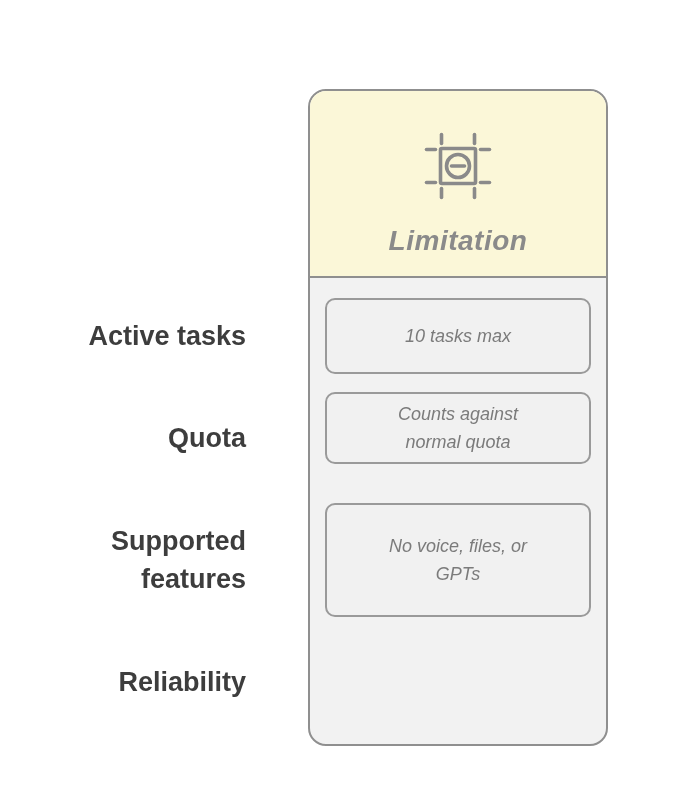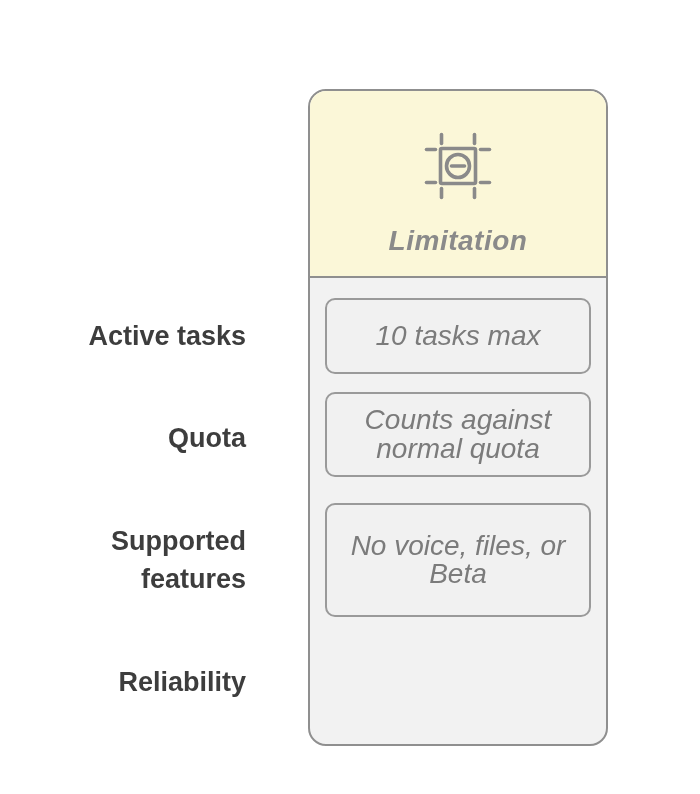--- a/index.html
+++ b/index.html
@@ -73,27 +73,27 @@
     left: 15px;
     right: 15px;
     border: 2.5px solid #9a9a9a;
     border-radius: 10px;
     background: var(--box-bg);
     display: flex;
     align-items: center;
     justify-content: center;
     text-align: center;
     color: var(--value-text);
-    font-size: 28px;
+    font-size: 18px;
     line-height: 28.5px;
     white-space: pre-line;
     padding: 0 10px;
   }
   .vbox-0 { top: 20px;  height: 76px; }
-  .vbox-1 { top: 114px; height: 85px; }
+  .vbox-1 { top: 114px; height: 72px; }
   .vbox-2 { top: 225px; height: 114px; }
   .vbox-3 { top: 357px; height: 95px; }
 
   
   .row-label {
     position: absolute;
     right: 454px;
     transform: translateY(-50%);
     width: 260px;
     text-align: right;
@@ -146,17 +146,17 @@
         </svg>
       </div>
       <div class="card-title">Limitation</div>
     </div>
 
     <div class="card-body">
       <div class="value-box vbox-0">10 tasks max</div>
       <div class="value-box vbox-1">Counts against
 normal quota</div>
       <div class="value-box vbox-2">No voice, files, or
-Beta</div>
+GPTs</div>
     </div>
 
   </div>
 </div>
 
 </body></html>

